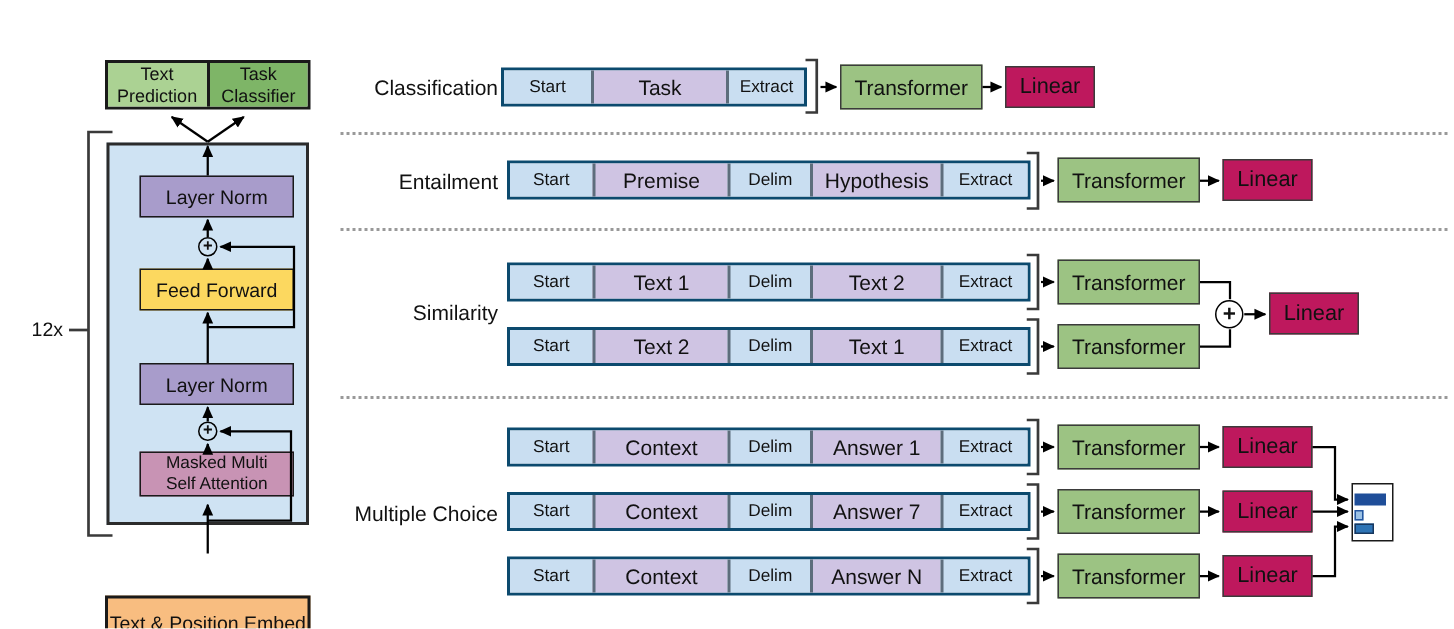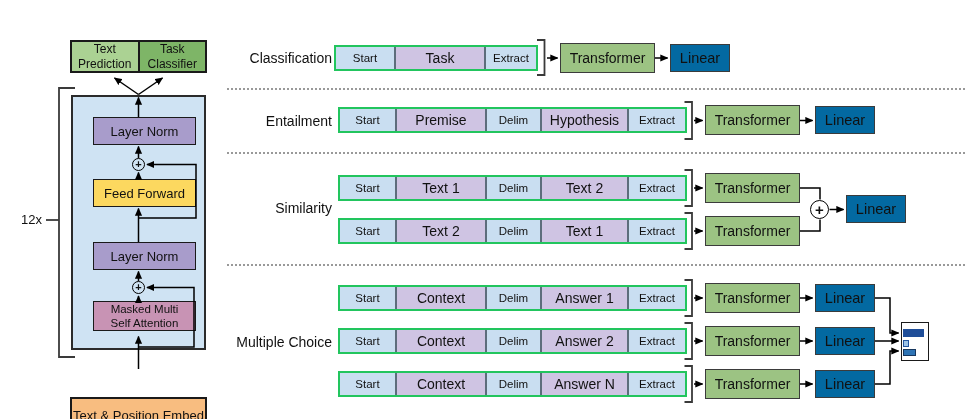--- a/index.html
+++ b/index.html
@@ -19,30 +19,30 @@
   .ff{background:#fcd85f;}
   .attn{background:#c893b4;font-size:11.5px;line-height:1.25;height:30px;}
   .emb{left:70px;top:369px;width:137px;height:37px;background:#f8bd80;border:2px solid #1a1a1a;font-size:13px;margin-top:28px;}
   .pluscirc{width:13px;height:13px;border:1.4px solid #000;border-radius:50%;background:#cfe3f3;
             font-size:11px;line-height:1;font-weight:600;padding-bottom:1px;}
   .repeat{left:12px;top:212px;width:30px;font-size:13px;text-align:right;}
 
   
   .tasklabel{font-size:14px;line-height:16px;text-align:right;}
   .divider{height:0;border-top:2px dotted #999;left:227px;width:738px;}
-  .trow{display:flex;height:26px;border:2px solid #22c55e;}
+  .trow{display:flex;height:26px;border:2px solid #0c4a6e;}
   .cellt{display:flex;align-items:center;justify-content:center;box-sizing:border-box;height:100%;
          border-left:2px solid #5d6d7c;}
   .cellt:first-child{border-left:none;}
   .blue{background:#c9def1;}
   .purple{background:#cfc4e3;}
   .sp{font-size:11.5px;}
   .ct{font-size:14px;}
   .tf{width:95px;height:30px;background:#9cc383;border:1.5px solid #3b3b3b;font-size:14px;}
-  .lin{width:60px;height:28px;background:#0369a1;border:1.5px solid #3b3b3b;font-size:14.5px;}
+  .lin{width:60px;height:28px;background:#be185d;border:1.5px solid #3b3b3b;font-size:14.5px;}
   .bigplus{width:19px;height:19px;border:1.5px solid #000;border-radius:50%;background:#fff;
            font-size:15px;line-height:1;font-weight:600;padding-bottom:1px;}
   .scorebox{left:901px;top:322px;width:28px;height:39px;background:#fff;border:1.5px solid #1a1a1a;}
   .bar{position:absolute;left:1px;}
   .bar1{top:6px;width:21px;height:8px;background:#1f4e99;}
   .bar2{top:17px;width:6px;height:7px;background:#9cc2e5;border:1px solid #2456a0;box-sizing:border-box;}
   .bar3{top:26px;width:13px;height:7px;background:#2e74b5;border:1px solid #17375e;box-sizing:border-box;}
 
   
   svg.overlay{position:absolute;left:0;top:0;pointer-events:none;}
@@ -128,21 +128,21 @@
     <div class="cellt blue sp" style="width:55px">Start</div>
     <div class="cellt purple ct" style="width:90px">Context</div>
     <div class="cellt blue sp" style="width:55px">Delim</div>
     <div class="cellt purple ct" style="width:87px">Answer 1</div>
     <div class="cellt blue sp" style="width:58px">Extract</div>
   </div>
   <div class="abs trow" style="left:338px;top:328px">
     <div class="cellt blue sp" style="width:55px">Start</div>
     <div class="cellt purple ct" style="width:90px">Context</div>
     <div class="cellt blue sp" style="width:55px">Delim</div>
-    <div class="cellt purple ct" style="width:87px">Answer 2</div>
+    <div class="cellt purple ct" style="width:87px">Answer 7</div>
     <div class="cellt blue sp" style="width:58px">Extract</div>
   </div>
   <div class="abs trow" style="left:338px;top:371px">
     <div class="cellt blue sp" style="width:55px">Start</div>
     <div class="cellt purple ct" style="width:90px">Context</div>
     <div class="cellt blue sp" style="width:55px">Delim</div>
     <div class="cellt purple ct" style="width:87px">Answer N</div>
     <div class="cellt blue sp" style="width:58px">Extract</div>
   </div>
   <div class="abs flexc tf" style="left:705px;top:283px">Transformer</div>

